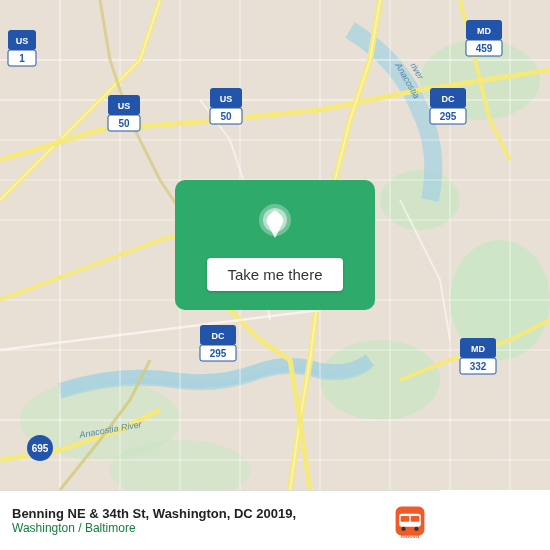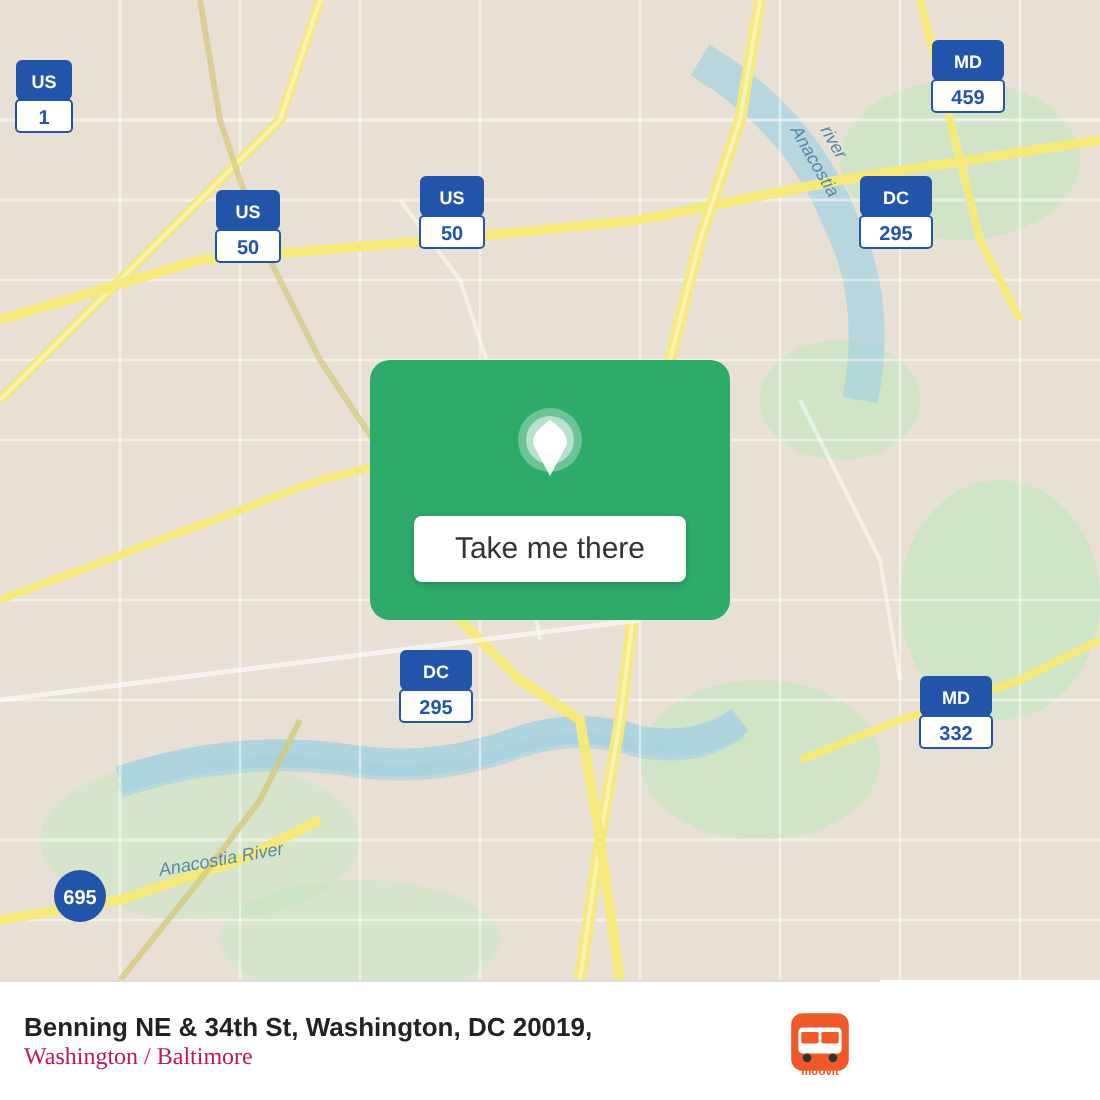--- a/index.html
+++ b/index.html
@@ -31,21 +31,21 @@
       top: 50%;
       left: 50%;
       transform: translate(-50%, -50%);
       display: flex;
       flex-direction: column;
       align-items: center;
       gap: 0;
     }
 
     #location-pin-container {
-      width: 180px;
+      width: 200px;
       height: 130px;
       background-color: #2eaa6b;
       border-radius: 10px;
       display: flex;
       flex-direction: column;
       align-items: center;
       justify-content: center;
       padding: 10px;
     }
 
@@ -86,22 +86,21 @@
     }
 
     #location-name {
       font-size: 13px;
       font-weight: 600;
       color: #222;
     }
 
     #location-sub {
       font-size: 12px;
-      color: #be185d;
-      font-family: Liberation Serif, serif;
+      color: #15803d;
     }
 
     #moovit-logo {
       display: flex;
       flex-direction: column;
       align-items: center;
       gap: 2px;
     }
 
     #moovit-icon {

